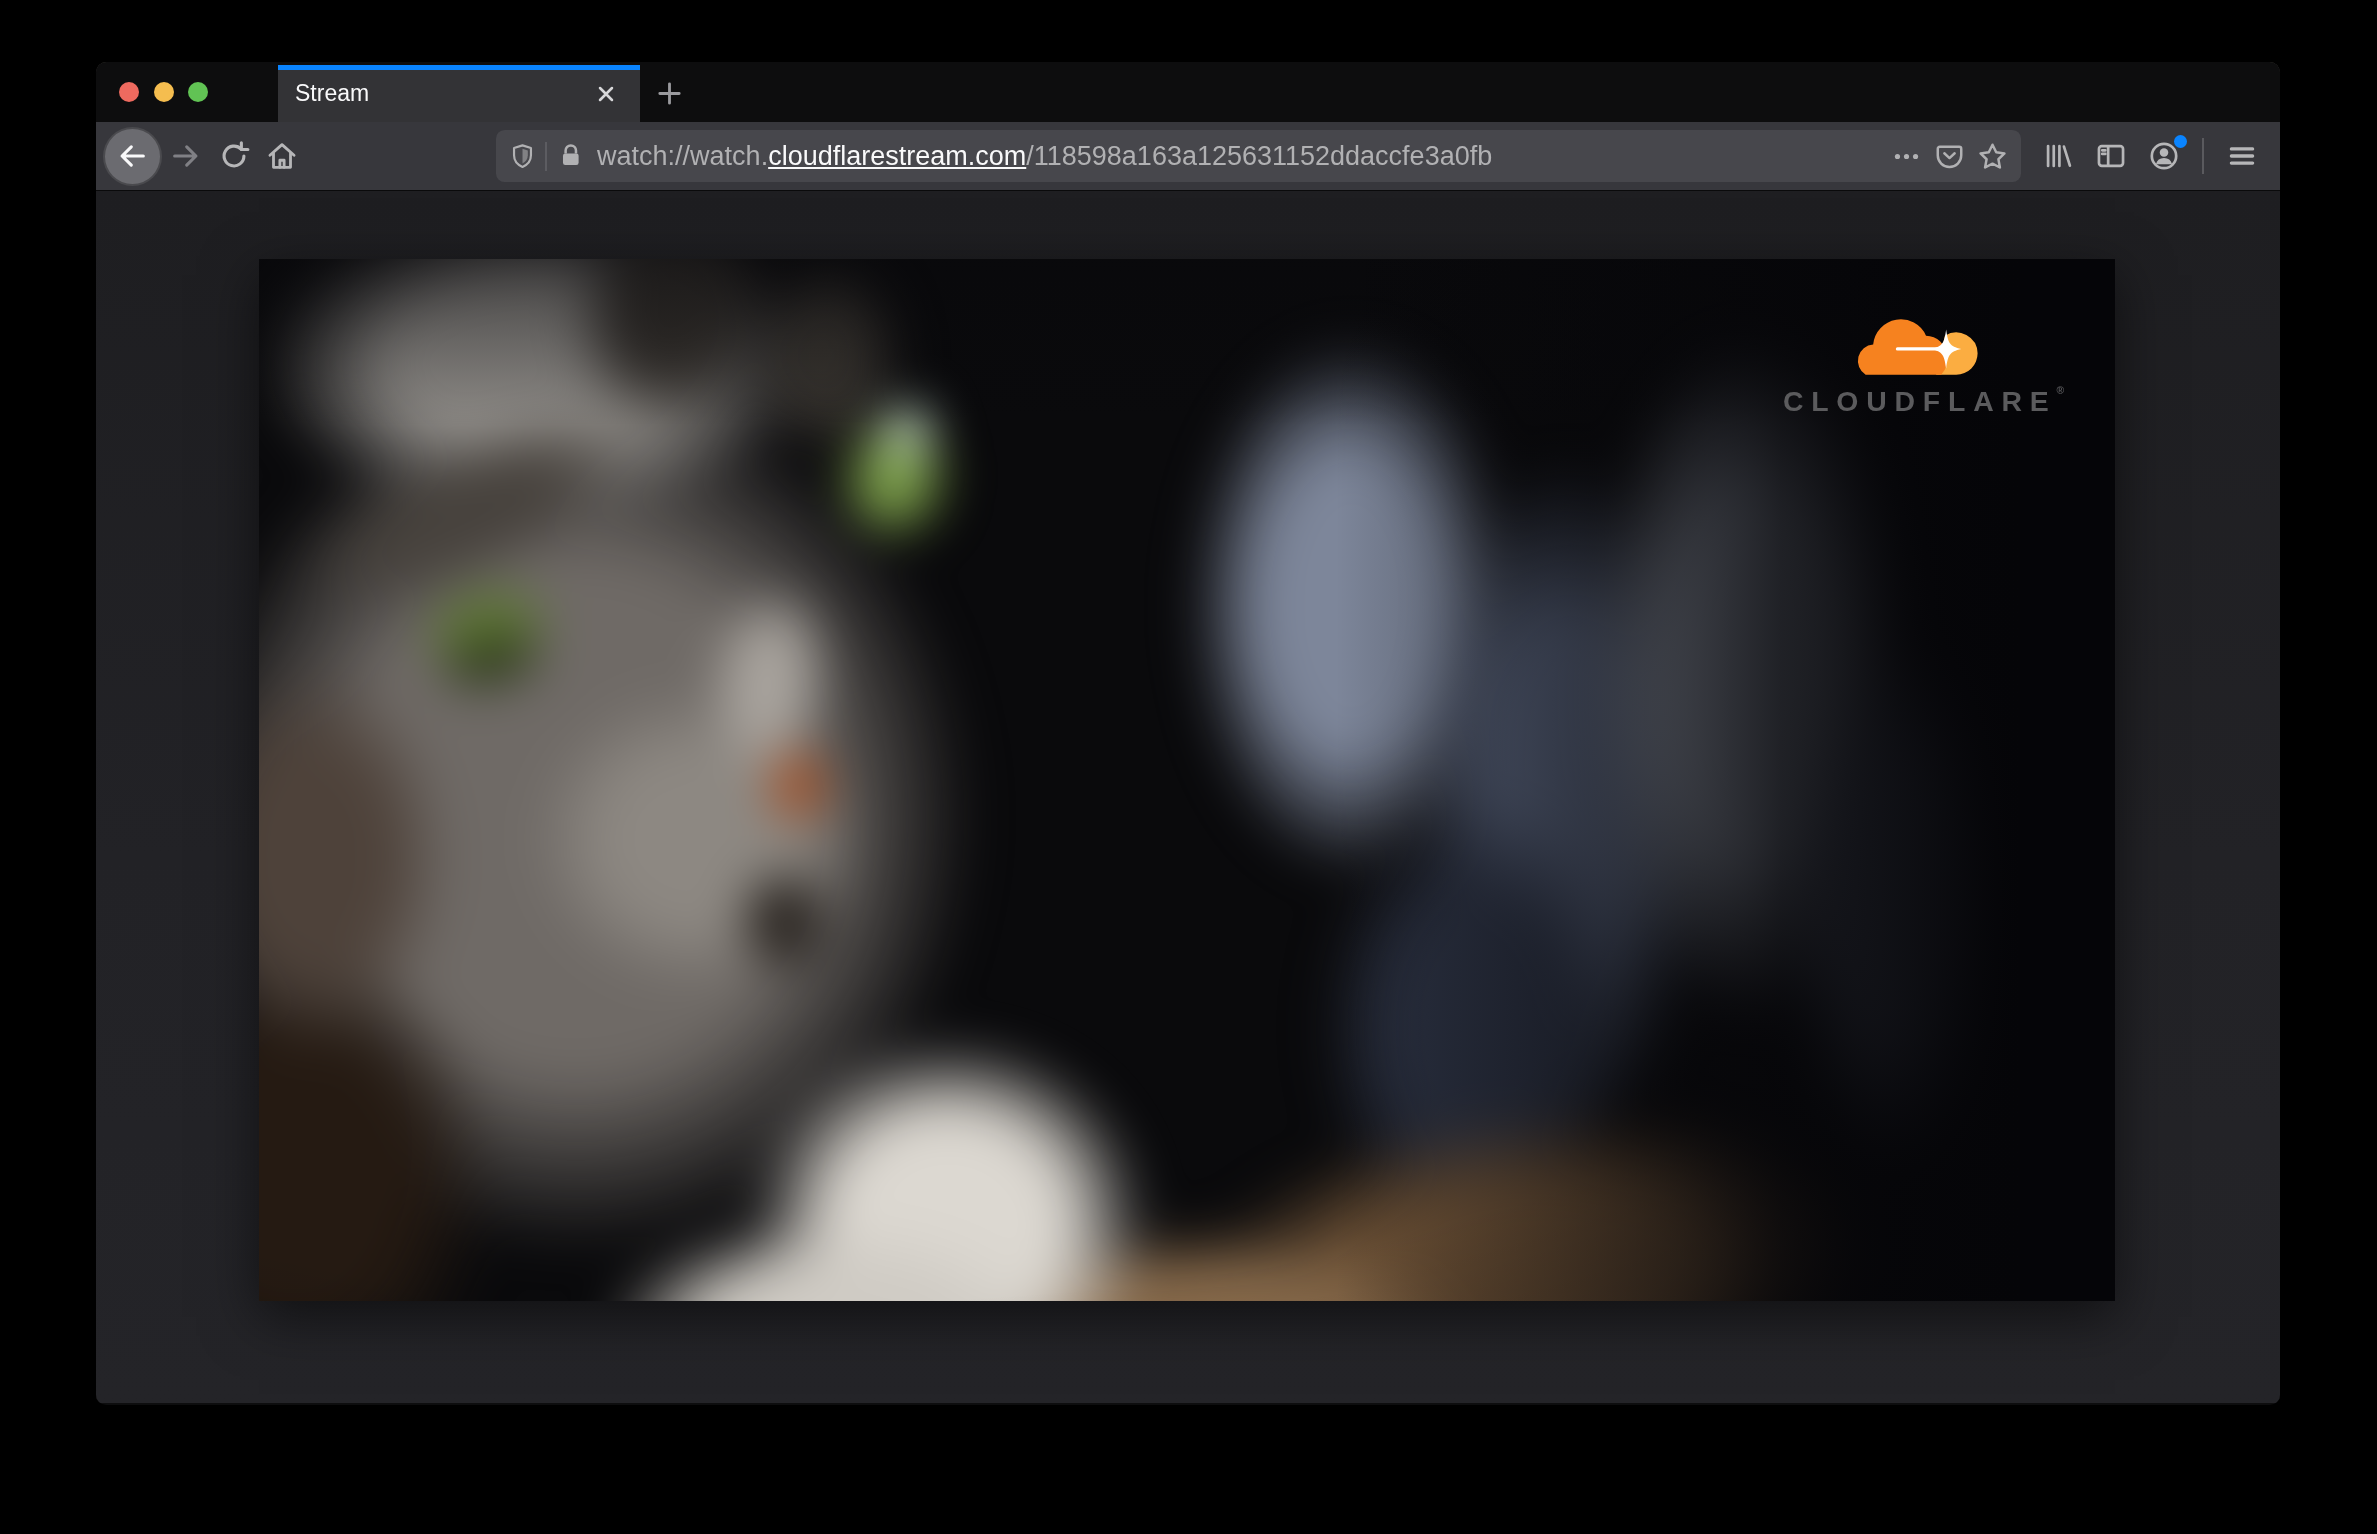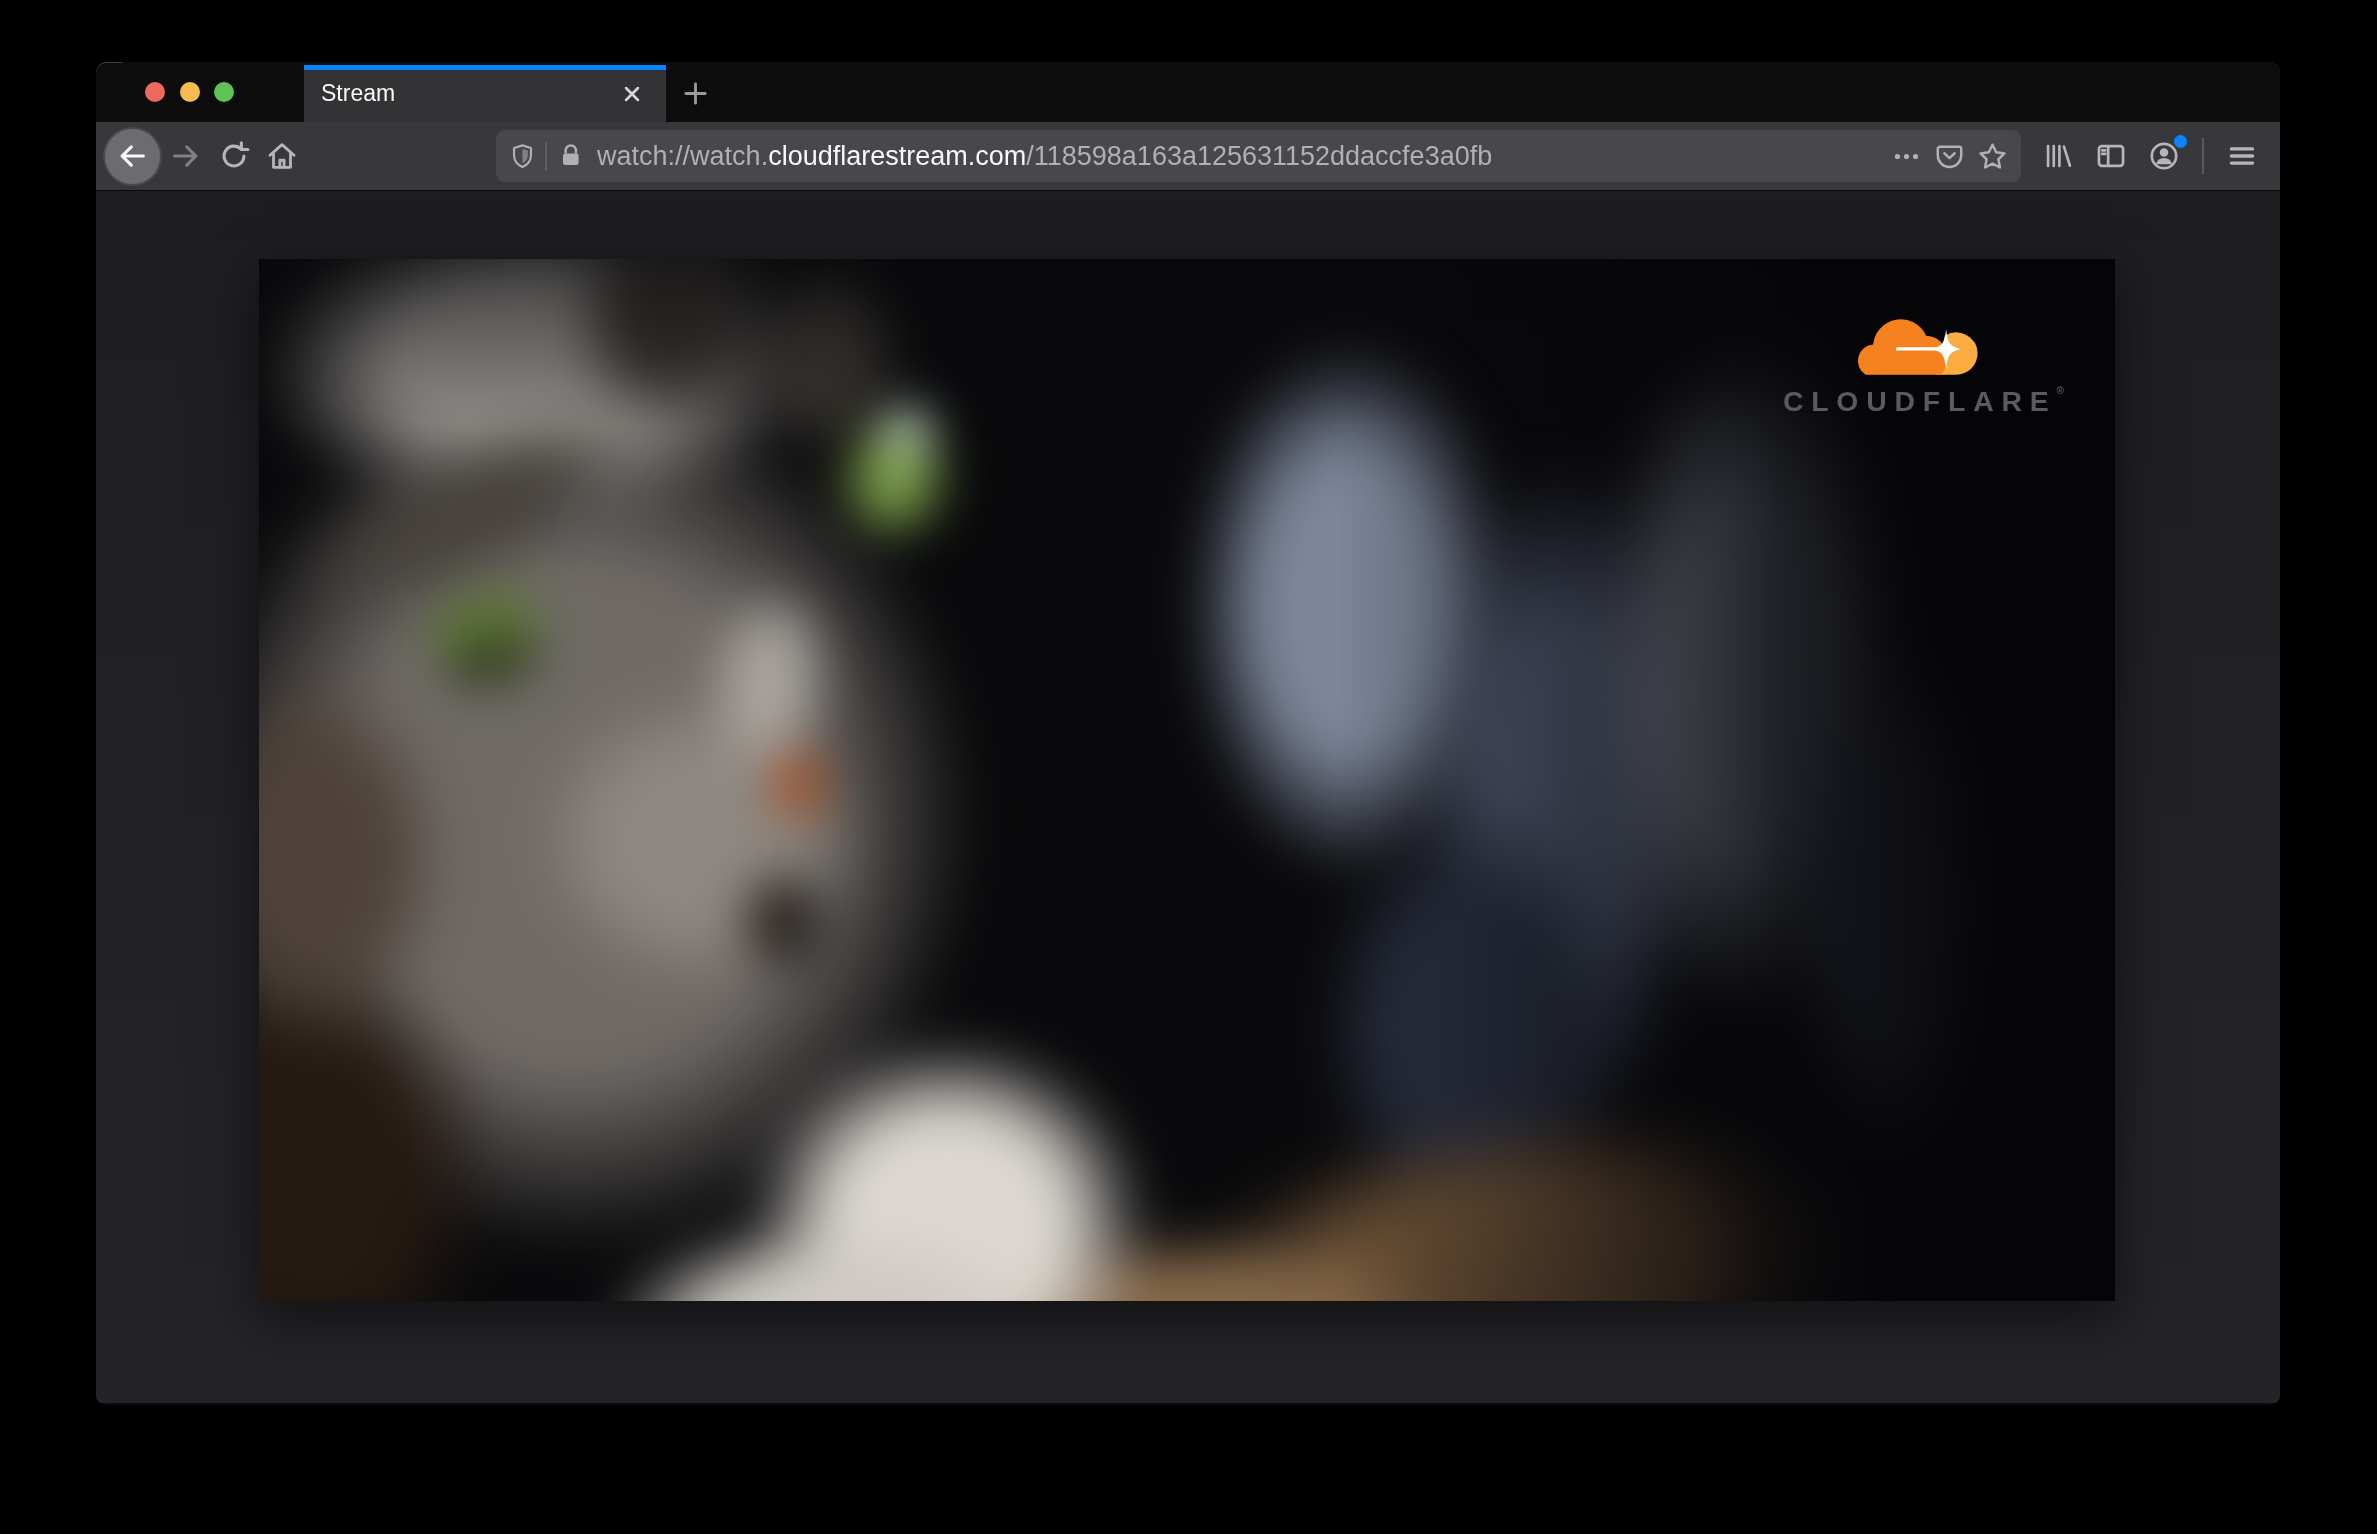--- a/index.html
+++ b/index.html
@@ -9,21 +9,21 @@
   .screen { position:relative; width:2377px; height:1534px; background:#000; }
 
   
   .browser-window {
     position:absolute; left:96px; top:62px; width:2184px; height:1343px;
     border-radius:10.3px; overflow:hidden; background:#0d0d0e;
     box-shadow:0 26px 78px rgba(0,0,0,.65), inset 0 0.9px 0 rgba(205,195,175,.28);
   }
 
   
-  .tab-bar { position:relative; height:60px; background:#0d0d0e; display:flex; align-items:stretch;margin-left:26px; }
+  .tab-bar { position:relative; height:60px; background:#0d0d0e; display:flex; align-items:stretch; }
   .traffic-lights { width:182px; display:flex; align-items:center; padding-left:23px; gap:14.7px; flex:none; }
   .traffic { width:20px; height:20px; border-radius:50%; }
   .traffic.red    { background:#ee6a5f; }
   .traffic.yellow { background:#f5bd4f; }
   .traffic.green  { background:#61c354; }
 
   .tab {
     position:relative; width:362px; margin-top:3.4px; flex:none;
     background:#333336; display:flex; align-items:center;
     padding:0 15.5px 0 17px; cursor:default;
@@ -47,21 +47,21 @@
   .icon { display:block; }
 
   .url-bar {
     margin-left:190px; width:1525px; height:52px; flex:none;
     background:#47474c; border-radius:8.6px;
     display:flex; align-items:center; padding:0 6.9px 0 12px;
   }
   .urlbar-divider { width:1.7px; height:29px; background:#5c5c61; margin:0 10.3px 0 8.6px; flex:none; }
   .url-text { margin-left:12px; font-size:27px; white-space:nowrap; overflow:hidden; flex:1 1 auto; }
   .url-prefix, .url-path { color:#b1b1b3; }
-  .url-domain { color:#f9f9fa; }
+  .url-domain { color:#f9f9fa;text-decoration:underline; }
   .url-action { width:43px; height:43px; flex:none; display:flex; align-items:center; justify-content:center; border-radius:5.2px; }
 
   .toolbar-right { display:flex; align-items:center; margin-left:13px; gap:5.2px; }
   .toolbar-sep { width:1.7px; height:36px; background:#5a5a5e; margin:0 8.6px; flex:none; }
 
   
   .content {
     position:relative; height:1212px;
     background:linear-gradient(180deg,#1e1e21 0%,#222226 55%,#242428 100%);
   }

